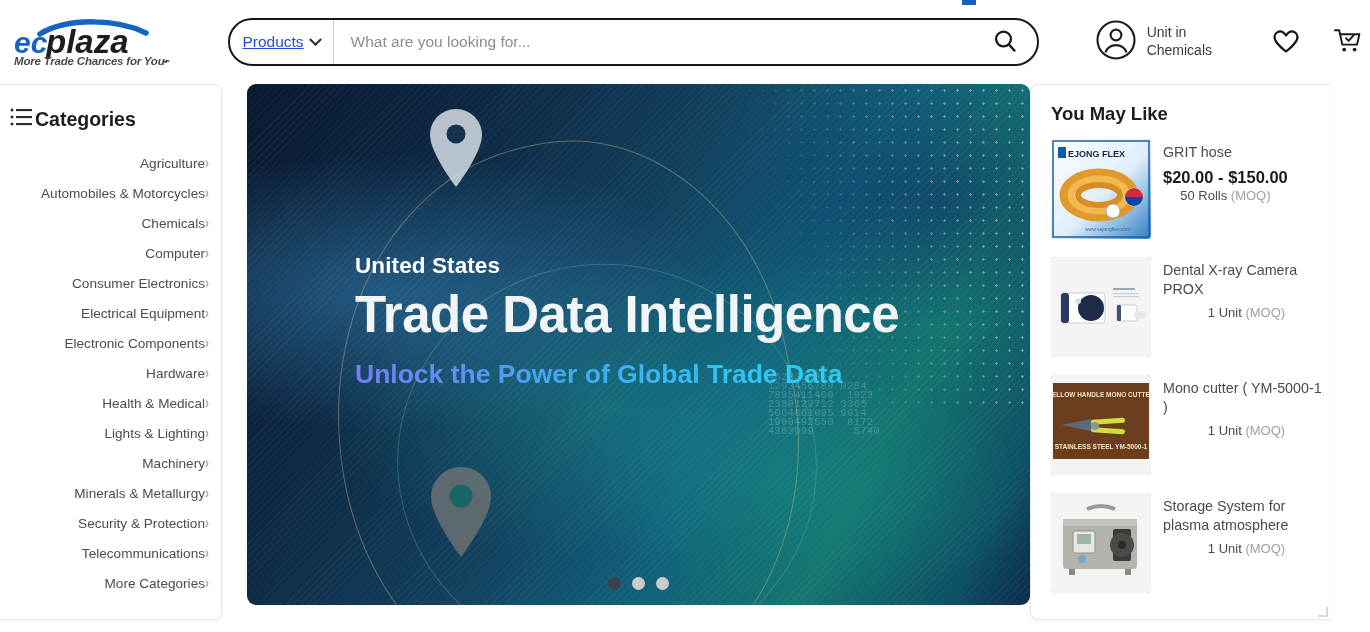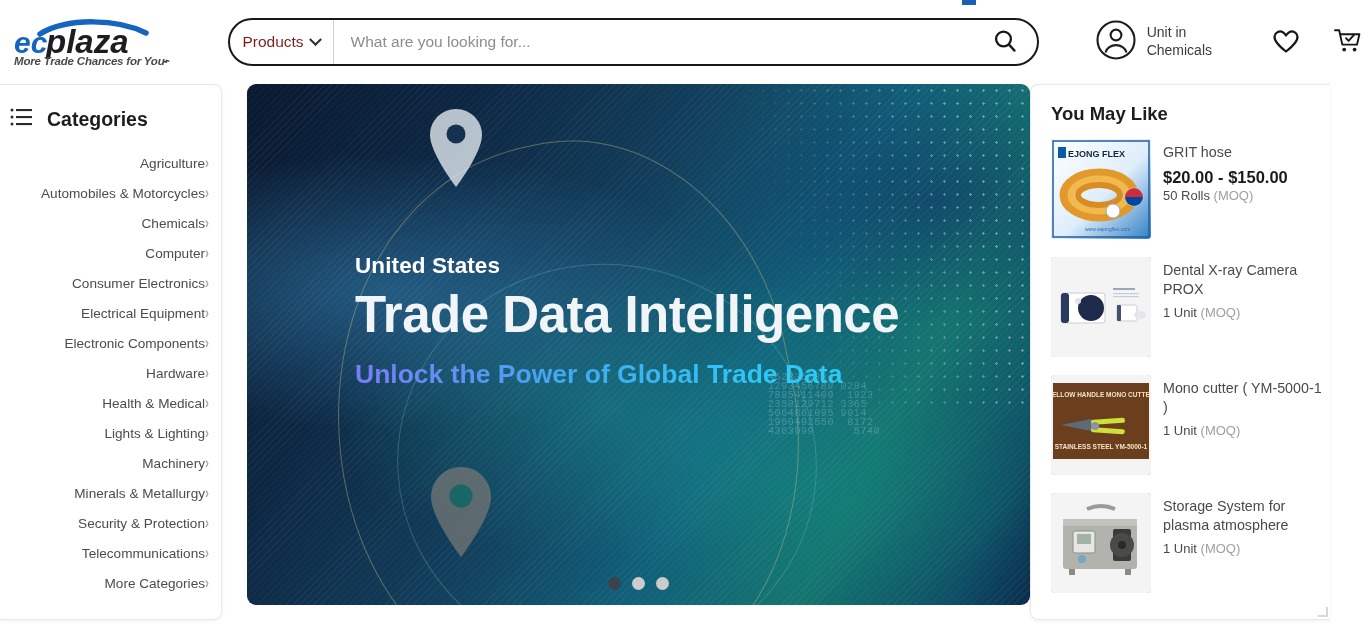--- a/index.html
+++ b/index.html
@@ -46,23 +46,23 @@
     width: 898px; height: 48px;
     border: 2.5px solid #17181a;
     border-radius: 26px;
     display: flex; align-items: center;
     background: #fff;
   }
   .search-cat {
     width: 104px; height: 100%;
     display: flex; align-items: center; justify-content: center;
     gap: 7px;
-    font-size: 15.5px; color: #7f1d1d;
+    font-size: 15.5px; color: #1d4ed8;
     border-right: 1px solid #d2d2d2;
-    cursor: pointer; user-select: none;
+    cursor: pointer; user-select: none; text-decoration: underline;
   }
   .chev {
     width: 9px; height: 9px;
     border-right: 2px solid #2e2e2e; border-bottom: 2px solid #2e2e2e;
     transform: rotate(45deg) translate(-2px,-2px);
   }
   .search-input {
     flex: 1; height: 100%;
     border: 0; outline: 0; background: transparent;
     padding-left: 17px;
@@ -101,21 +101,21 @@
     margin-left: 0;
     background: #fff;
     border: 1px solid #e8e8e8;
     border-left: 0;
     border-radius: 0 8px 8px 0;
     box-shadow: 0 1px 4px rgba(0,0,0,.06);
     padding: 16px 0 0 0;
     overflow: hidden;
   }
   .cat-head {
-    display: flex; align-items: center; gap: 13px;
+    display: flex; align-items: center; gap: 1px;
     padding: 6px 0 0 10px; margin-bottom: 17px;
   }
   .cat-head-title { font-size: 19.5px; font-weight: 700; color: #1d1d1f; }
   .cat-list { list-style: none; }
   .cat-item {
     display: flex; align-items: center; justify-content: flex-end;
     padding: 0 12px 0 9px;
     height: 30px;
     font-size: 13.6px; color: #4c4c4c;
     cursor: pointer;
@@ -244,21 +244,21 @@
   .prod-thumb svg { display: block; }
   .prod-info { padding-top: 4px; }
   .prod-name {
     font-size: 14.3px; color: #4a4a4a; line-height: 1.32;
     margin-bottom: 6px;
   }
   .prod-price {
     font-size: 16.5px; font-weight: 700; color: #1b1b1b;
     margin-bottom: 1px; white-space: nowrap;
   }
-  .prod-moq { font-size: 13px; color: #4a4a4a; }
+  .prod-moq { font-size: 13px; color: #4a4a4a; text-align: center; }
   .prod-moq .muted { color: #a0a0a0; }
   .scroll-corner {
     position: absolute; right: 2px; bottom: 2px;
     width: 10px; height: 10px;
     border-right: 2px solid #d8d8d8; border-bottom: 2px solid #d8d8d8;
   }
 </style>
 </head>
 <body>
 

